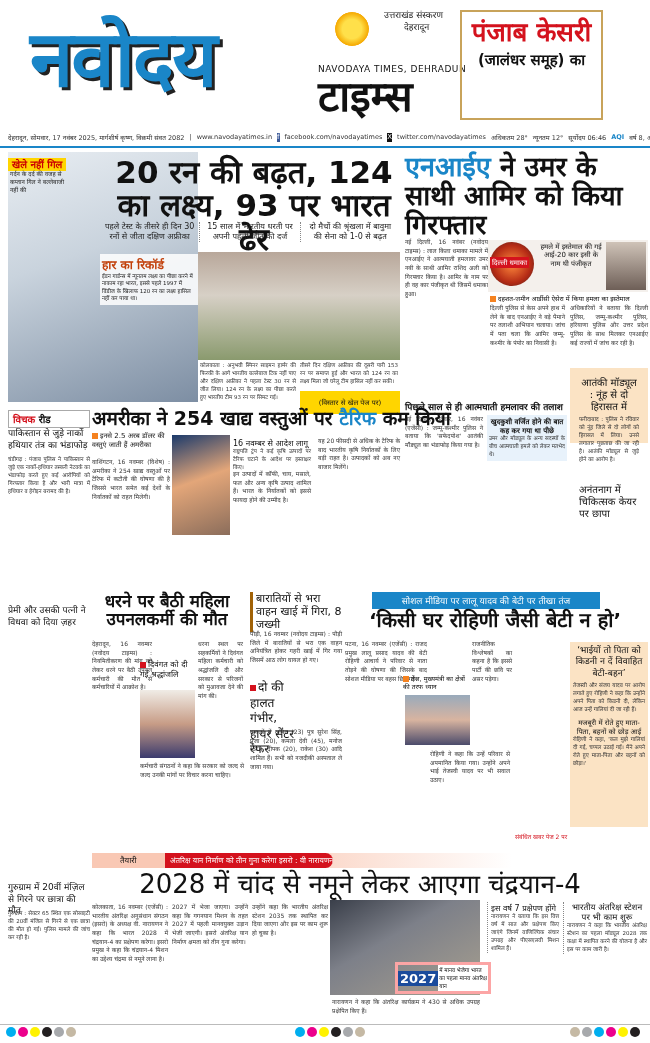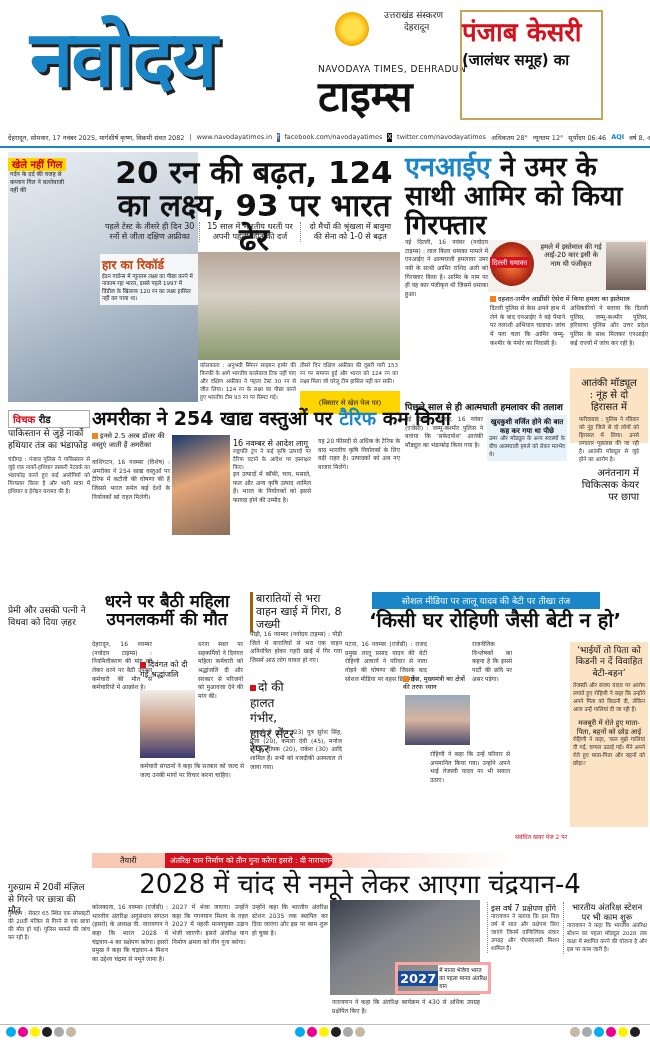--- a/index.html
+++ b/index.html
@@ -3,21 +3,21 @@
 <meta charset="utf-8">
 <style>
 *{box-sizing:border-box;margin:0;padding:0}
 body{width:650px;height:1043px;background:#fff;font-family:"DejaVu Sans",sans-serif;color:#111;position:relative;overflow:hidden}
 .abs{position:absolute}
 .mast-logo{left:30px;top:20px;font-size:78px;font-weight:bold;color:#1a86c8;letter-spacing:-2px;text-shadow:3px 3px 0 #222;line-height:1}
 .sun{left:335px;top:12px;width:34px;height:34px;border-radius:50%;background:radial-gradient(circle,#ffe04a 40%,#f5a800 70%,transparent 72%)}
 .ed{left:384px;top:10px;font-size:9px;line-height:1.3;color:#222}
 .navtimes{left:318px;top:64px;font-size:9px;letter-spacing:.5px;color:#111}
 .times{left:318px;top:76px;font-size:42px;font-weight:bold;color:#111;line-height:1}
-.pk{left:460px;top:10px;width:143px;height:110px;border:2px solid #c8a35a;padding-top:6px}
+.pk{left:460px;top:10px;width:143px;height:110px;border:2px solid #c8a35a;text-align:center;padding-top:6px}
 .pk1{font-size:26px;font-weight:bold;color:#d4121d;line-height:1.1}
 .pk2{font-size:15px;font-weight:bold;color:#111;margin-top:2px}
 .pk3{font-size:20px;font-weight:bold;color:#d4121d;margin-top:3px}
 .datebar{left:0;top:128px;width:650px;height:20px;font-size:6.5px;color:#333;border-bottom:2px solid #1a86c8;display:flex;align-items:center;gap:5px;padding:0 8px;white-space:nowrap}
 .fbicon{display:inline-block;width:9px;height:9px;background:#3b5998;color:#fff;font-size:7px;text-align:center;line-height:9px}
 .xicon{display:inline-block;width:9px;height:9px;background:#111;color:#fff;font-size:7px;text-align:center;line-height:9px}
 .tag-yellow{background:#ffd500;color:#c00;font-weight:bold;font-size:10px;padding:1px 4px}
 .photo{background:linear-gradient(135deg,#dfe6ee,#b9c7d6 50,#8aa2b9)}
 .h1{font-weight:bold;line-height:1.08;color:#111}
 .small{font-size:6.5px;line-height:1.35;color:#222}
@@ -93,21 +93,21 @@
   <div style="position:absolute;left:2px;top:17px;background:#d4121d;color:#fff;font-size:7px;padding:1px 2px">दिल्ली धमाका</div>
   <div style="position:absolute;left:52px;top:3px;width:62px;font-size:7px;text-align:center;line-height:1.2">हमले में इस्तेमाल की गई आई-20 कार इसी के नाम थी पंजीकृत</div>
   <div style="position:absolute;right:2px;top:2px;width:40px;height:48px;background:linear-gradient(#cfc3b8,#6e5f57)"></div>
 </div>
 <div class="abs" style="left:490px;top:294px;width:160px;font-size:6.5px"><span class="sqorange"></span><span>दहशत-जमीन आर्डीसी ऐसेरा में किया हमला का इस्तेमाल</span></div>
 <div class="abs col-text" style="left:490px;top:304px;width:75px">दिल्ली पुलिस से केस अपने हाथ में लेने के बाद एनआईए ने बड़े पैमाने पर तलाशी अभियान चलाया। जांच में पता चला कि आमिर जम्मू-कश्मीर के पंपोर का निवासी है।</div>
 <div class="abs col-text" style="left:570px;top:304px;width:78px">अधिकारियों ने बताया कि दिल्ली पुलिस, जम्मू-कश्मीर पुलिस, हरियाणा पुलिस और उत्तर प्रदेश पुलिस के साथ मिलकर एनआईए कई राज्यों में जांच कर रही है।</div>
 <div class="abs box-peach" style="left:570px;top:368px;width:78px;height:75px;padding:9px">
   <div style="font-size:10px;text-align:center;line-height:1.2">आतंकी मॉड्यूल : नूंह से दो हिरासत में</div>
   <div class="col-text" style="font-size:5.5px;margin-top:3px">फरीदाबाद : पुलिस ने रविवार को नूंह जिले से दो लोगों को हिरासत में लिया। उनसे लगातार पूछताछ की जा रही है। आतंकी मॉड्यूल से जुड़े होने का आरोप है।</div>
-  <div style="font-size:10px;text-align:right;line-height:1.2;margin-top:3px">अनंतनाग में चिकित्सक केयर पर छापा</div>
+  <div style="font-size:10px;text-align:left;line-height:1.2;margin-top:20px">अनंतनाग में चिकित्सक केयर पर छापा</div>
 </div>
 <div class="abs" style="left:405px;top:400px;width:165px;font-size:9px;font-weight:bold">पिछले साल से ही आत्मघाती हमलावर की तलाश</div>
 <div class="abs col-text" style="left:405px;top:415px;width:78px">नई दिल्ली, रविवार, 16 नवंबर (एजेंसी) : जम्मू-कश्मीर पुलिस ने बताया कि 'सफेदपोश' आतंकी मॉड्यूल का भंडाफोड़ किया गया है।</div>
 <div class="abs" style="left:487px;top:415px;width:80px;background:#e8f2fb;padding:2px">
   <div style="font-size:7px;font-weight:bold;text-align:center">खुदकुशी वर्जित होने की बात कह कर गया था पीछे</div>
   <div class="col-text" style="font-size:5.5px">उमर और मॉड्यूल के अन्य सदस्यों के बीच आत्मघाती हमले को लेकर मतभेद थे।</div>
 </div>
 
 <div class="abs" style="left:8px;top:410px;width:82px;border:1px solid #aaa;padding:1px 4px;font-size:10px;font-weight:bold">
   <span style="color:#d4121d">विचक</span>

